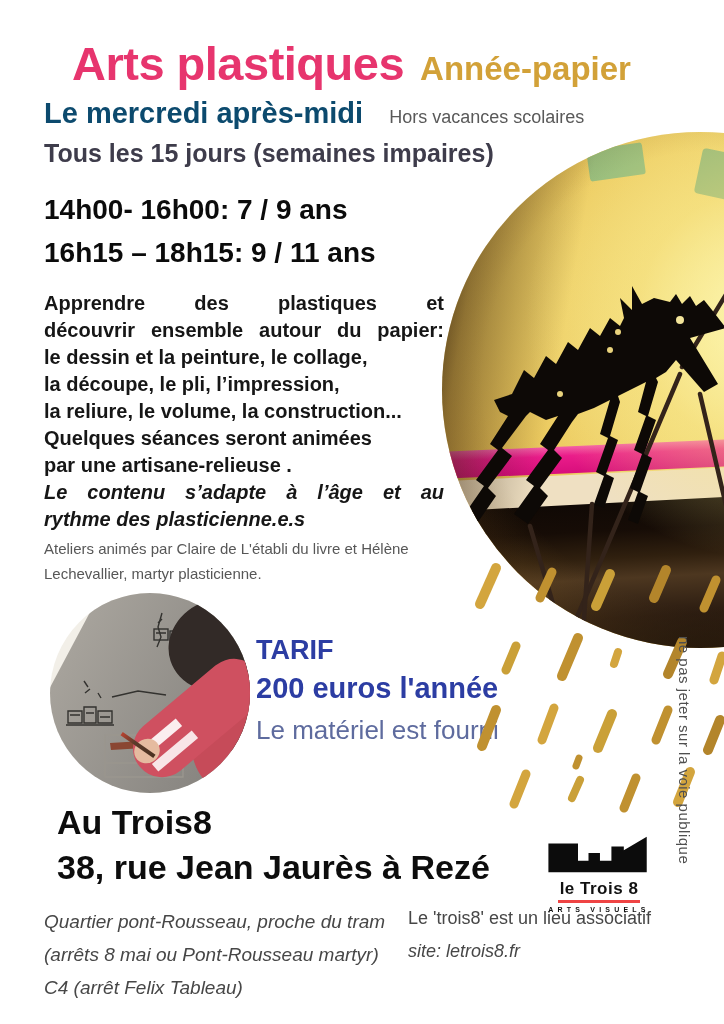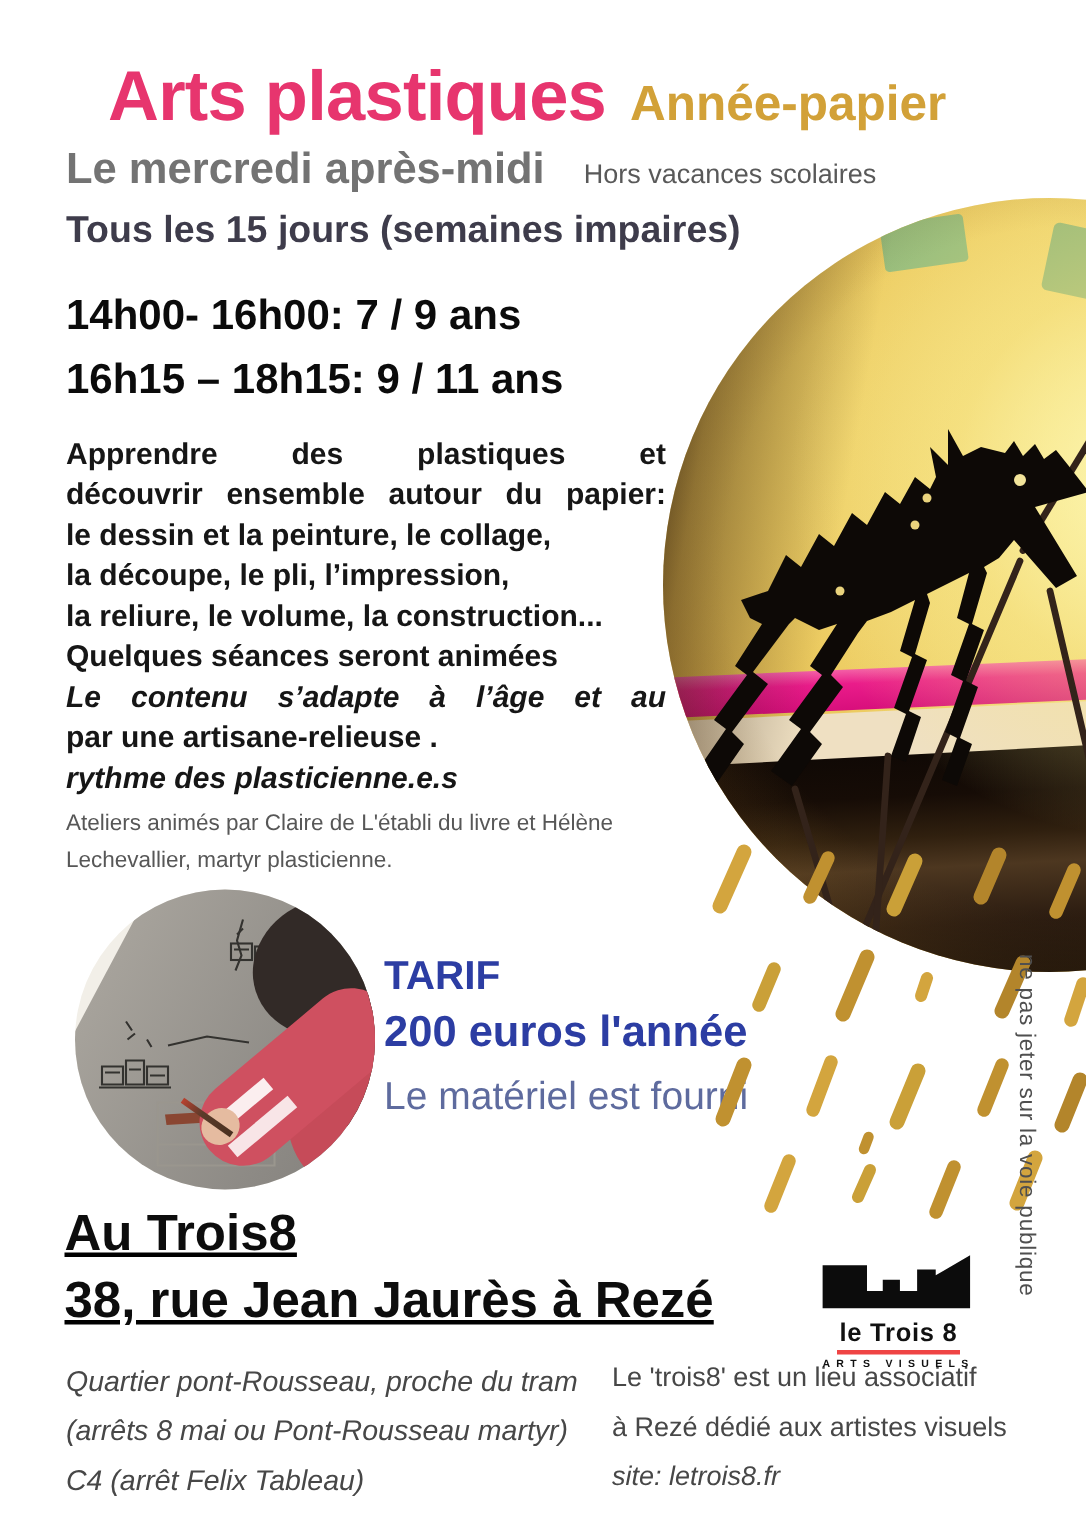--- a/index.html
+++ b/index.html
@@ -7,21 +7,21 @@
     position:relative; width:724px; height:1024px; overflow:hidden;
     background:#ffffff; font-family:"Liberation Sans", sans-serif;
   }
   .abs{position:absolute;}
 
   
   .title-row{left:44px; top:36px; display:flex; align-items:baseline; gap:16px; white-space:nowrap;margin-left:28px;}
   .title{font-size:47px; font-weight:800; color:#e7356e; letter-spacing:-0.5px;}
   .edition{font-size:33px; font-weight:700; color:#d2a138;}
   .subtitle-row{left:44px; top:97px; display:flex; align-items:baseline; gap:26px; white-space:nowrap;}
-  .day{font-size:29px; font-weight:700; color:#737373;}
+  .day{font-size:29px; font-weight:700; color:#0c4a6e;}
   .holidays{font-size:18px; font-weight:400; color:#595959;}
   .frequency{left:44px; top:139px; font-size:25px; font-weight:700; color:#3e3c4b; white-space:nowrap;}
 
   
   .schedule{left:44px; top:188px;}
   .session{font-size:28px; font-weight:700; color:#0b0b0b; line-height:43px; white-space:nowrap;}
 
   
   .description{left:44px; top:290px; width:400px; z-index:2;}
   .body-line{font-size:20px; font-weight:700; color:#161616; line-height:27px; white-space:nowrap;}
@@ -68,21 +68,21 @@
   
   .pricing{left:256px; top:633px; z-index:2;}
   .tarif{font-size:27px; font-weight:700; color:#2c3da3; line-height:34px;}
   .price{font-size:29px; font-weight:700; color:#2c3da3; line-height:42px; white-space:nowrap;}
   .price-note{font-size:26px; font-weight:400; color:#5e6b9e; line-height:42px; white-space:nowrap;}
 
   
   .rain{left:462px; top:552px; width:262px; height:264px; z-index:4; pointer-events:none;}
 
   
-  .venue{left:43px; top:800px; z-index:5;text-decoration:underline;}
+  .venue{left:57px; top:800px; z-index:5;}
   .venue-name{font-size:34px; font-weight:800; color:#0d0d0d; line-height:45px; white-space:nowrap;}
   .venue-address{font-size:34px; font-weight:800; color:#0d0d0d; line-height:45px; white-space:nowrap;}
   .directions{left:44px; top:905px;}
   .direction-line{font-size:19px; font-style:italic; color:#474747; line-height:33px; white-space:nowrap;}
   .about{left:408px; top:902px;}
   .about-line{font-size:18px; color:#474747; line-height:33px; white-space:nowrap;}
   .about-site{font-style:italic;}
 
   
   .logo{left:540px; top:834px; width:118px; text-align:center; z-index:5;}
@@ -114,22 +114,22 @@
     <div class="session">16h15 – 18h15: 9 / 11 ans</div>
   </div>
 
   <div class="abs description">
     <div class="body-line j">Apprendre des plastiques et</div>
     <div class="body-line j">découvrir ensemble autour du papier:</div>
     <div class="body-line">le dessin et la peinture, le collage,</div>
     <div class="body-line">la découpe, le pli, l’impression,</div>
     <div class="body-line">la reliure, le volume, la construction...</div>
     <div class="body-line">Quelques séances seront animées</div>
+    <div class="body-line">par une artisane-relieuse .</div>
     <div class="body-line body-italic j">Le contenu s’adapte à l’âge et au</div>
-    <div class="body-line">par une artisane-relieuse .</div>
     <div class="body-line body-italic">rythme des plasticienne.e.s</div>
   </div>
   <div class="abs credits">
     <div class="credit-line">Ateliers animés par Claire de L'établi du livre et Hélène</div>
     <div class="credit-line">Lechevallier, martyr plasticienne.</div>
   </div>
 
   <div class="abs big-photo">
     <div class="abs bp-stripe"></div>
     <div class="abs bp-cream"></div>
@@ -237,21 +237,20 @@
     <div class="venue-address">38, rue Jean Jaurès à Rezé</div>
   </div>
   <div class="abs directions">
     <div class="direction-line">Quartier pont-Rousseau, proche du tram</div>
     <div class="direction-line">(arrêts 8 mai ou Pont-Rousseau martyr)</div>
     <div class="direction-line">C4 (arrêt Felix Tableau)</div>
   </div>
 
   <div class="abs about">
     <div class="about-line">Le 'trois8' est un lieu associatif</div>
-    <div class="about-line">à Rezé dédié aux artistes visuels</div>
     <div class="about-line about-site">site: letrois8.fr</div>
   </div>
 
   <div class="abs logo">
     <svg width="112" height="42" viewBox="0 0 112 44" xmlns="http://www.w3.org/2000/svg">
       <path fill="#0c0c0c" d="M3,10 L34,10 L34,28 L45,28 L45,20 L57,20 L57,28 L69,28 L69,13 L82,13 L82,17 L106,3 L106,40 L3,40 Z"></path>
     </svg>
     <div>
       <span class="logo-name">le Trois 8</span>
     </div>

